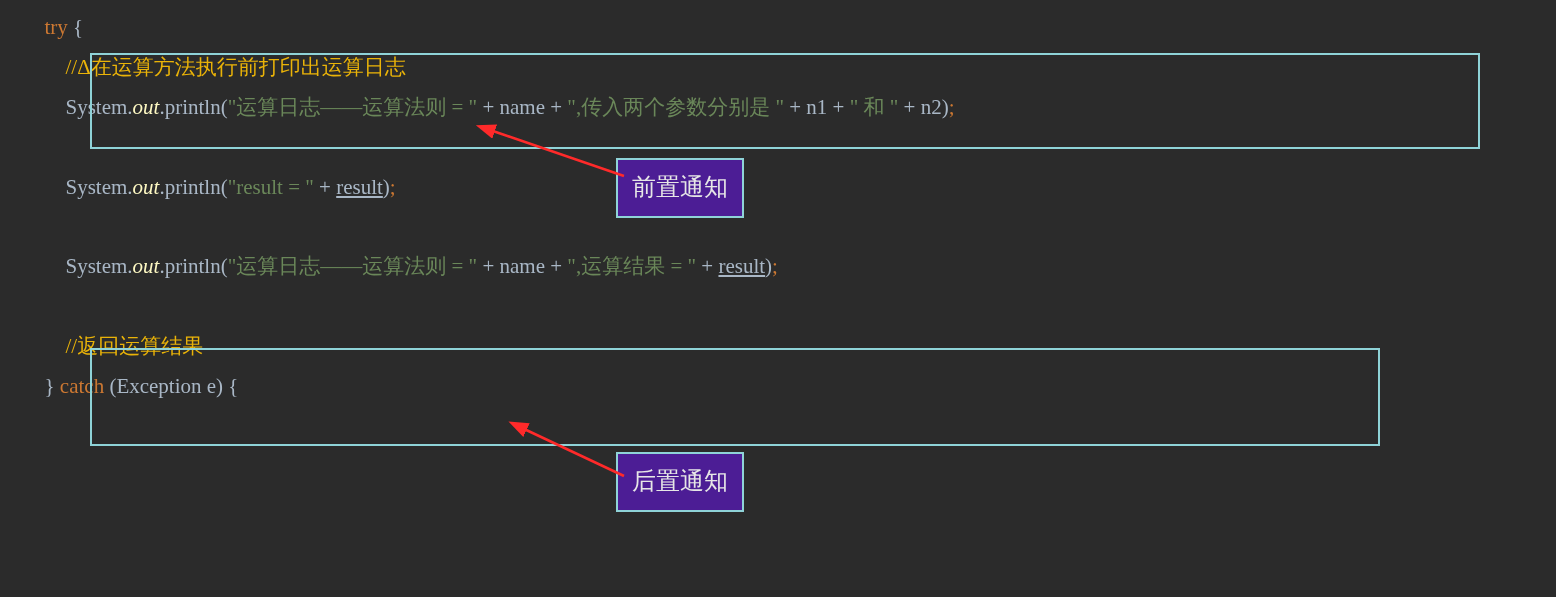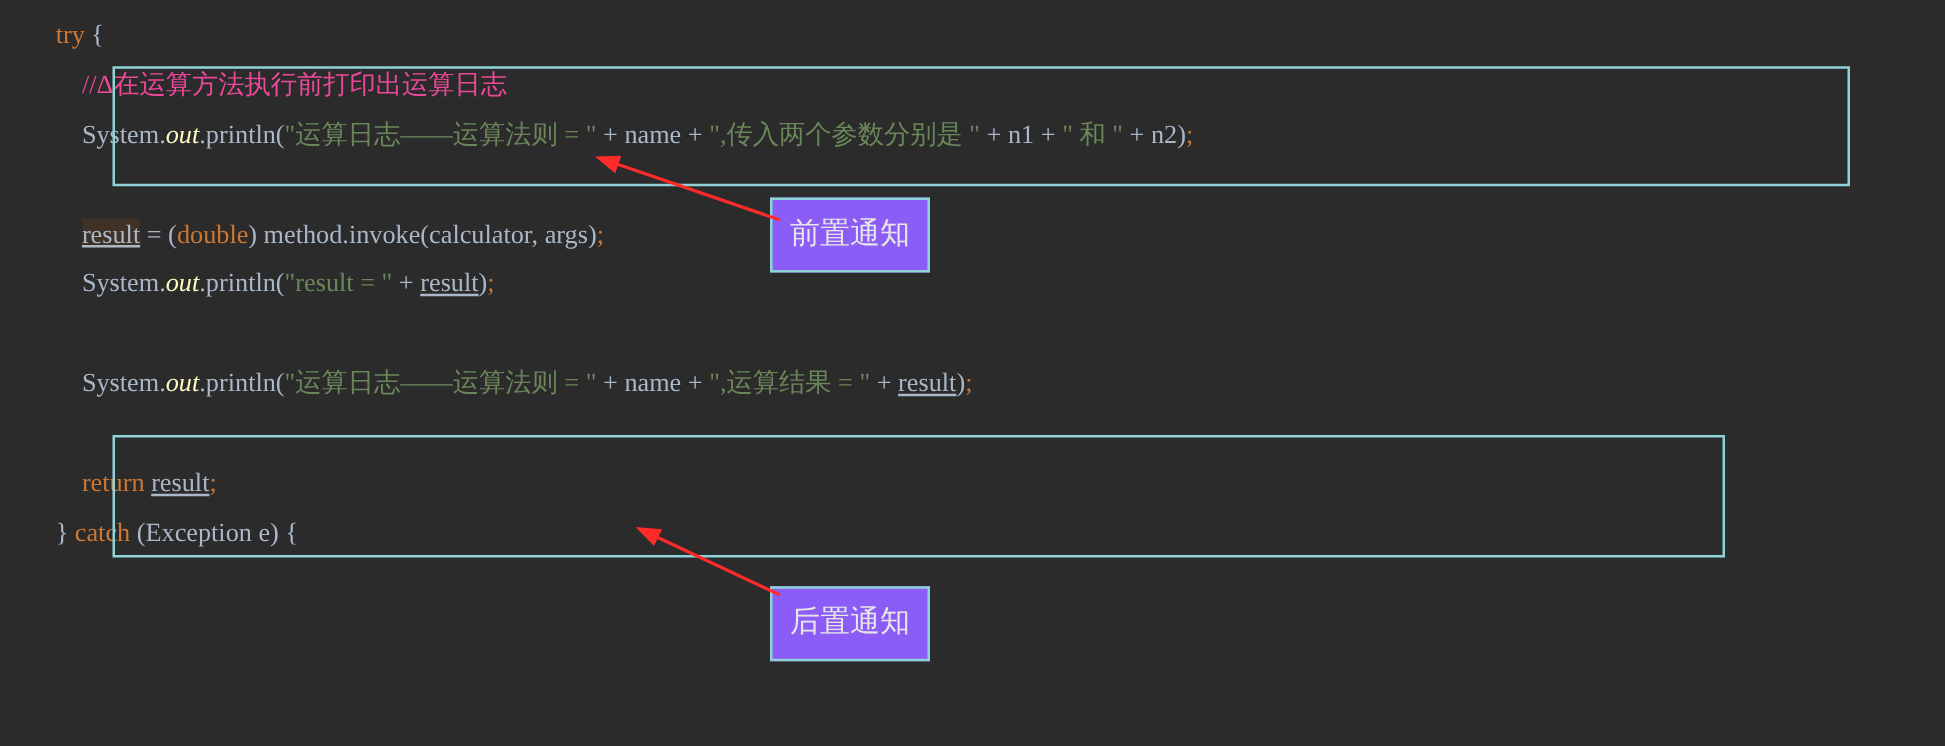--- a/index.html
+++ b/index.html
@@ -20,44 +20,44 @@
     font-family: Liberation Serif, serif;
   }
   .line {
     white-space: pre;
     padding-left: 30px;
     position: relative;
   }
   .tok-kw     { color: #cc7832; }
   .tok-static { color: #fef9c3; font-style: italic; }
   .tok-str    { color: #6a8759; }
-  .tok-comment{ color: #ec4899; }
+  .tok-comment{ color: #eab308; }
   .tok-ident  { color: #a9b7c6; }
   .tok-semi   { color: #cc7832; }
   .tok-cast   { color: #cc7832; }
   .mutated    { text-decoration: underline; text-decoration-color: #a9b7c6; }
   .box {
     position: absolute;
     border: 2px solid #8fd3d8;
     background: transparent;
     pointer-events: none;
   }
   .box1 { left: 90px; top: 53px; width: 1390px; height: 96px; }
   .box2 { left: 90px; top: 348px; width: 1290px; height: 98px; }
   .label-box {
     position: absolute;
     border: 2px solid #8fd3d8;
     color: #e6e6e6;
     font-size: 24px;
     padding: 4px 14px 6px 14px;
-    background: #8b5cf6;
+    background: #4c1d95;
     font-family: "Microsoft YaHei", sans-serif;
   }
   .label1 { left: 616px; top: 158px; }
-  .label2 { left: 616px; top: 469px; }
+  .label2 { left: 616px; top: 452px; }
   .arrow {
     position: absolute;
     pointer-events: none;
   }
   .hl-assign {
     background: rgba(100, 60, 30, 0.35);
   }
 </style>
 </head>
 <body>
@@ -66,33 +66,32 @@
 
   <div class="line">  <span class="tok-kw">try</span><span class="tok-ident"> {</span></div>
 
   <div class="line">      <span class="tok-comment">//Δ在运算方法执行前打印出运算日志</span></div>
 
   <div class="line">      <span class="tok-ident">System.</span><span class="tok-static">out</span><span class="tok-ident">.println(</span><span class="tok-str">"运算日志——运算法则 = "</span><span class="tok-ident"> + name + </span><span class="tok-str">",传入两个参数分别是 "</span><span class="tok-ident"> + n1 + </span><span class="tok-str">" 和 "</span><span class="tok-ident"> + n2)</span><span class="tok-semi">;</span></div>
 
   <div class="line"> </div>
 
 
-  <div class="line">      <span class="tok-ident mutated hl-assign">result</span><span class="tok-ident"> = (</span><span class="tok-cast">double</span><span class="tok-ident">) method.invoke(calculator</span><span class="tok-ident">, args)</span><span class="tok-semi">;</span></div>
 
   <div class="line">      <span class="tok-ident">System.</span><span class="tok-static">out</span><span class="tok-ident">.println(</span><span class="tok-str">"result = "</span><span class="tok-ident"> + </span><span class="tok-ident mutated">result</span><span class="tok-ident">)</span><span class="tok-semi">;</span></div>
 
   <div class="line"> </div>
 
 
   <div class="line">      <span class="tok-ident">System.</span><span class="tok-static">out</span><span class="tok-ident">.println(</span><span class="tok-str">"运算日志——运算法则 = "</span><span class="tok-ident"> + name + </span><span class="tok-str">",运算结果 = "</span><span class="tok-ident"> + </span><span class="tok-ident mutated">result</span><span class="tok-ident">)</span><span class="tok-semi">;</span></div>
 
   <div class="line"> </div>
 
+  <div class="line">      <span class="tok-comment">//返回运算结果</span></div>
 
-  <div class="line">      <span class="tok-kw">return </span><span class="tok-ident mutated">result</span><span class="tok-semi">;</span></div>
 
   <div class="line">  <span class="tok-ident">} </span><span class="tok-kw">catch</span><span class="tok-ident"> (Exception e) {</span></div>
 
 </div>
 
 <div class="box box1"></div>
 <div class="box box2"></div>
 
 <div class="label-box label1">前置通知</div>
 <div class="label-box label2">后置通知</div>

